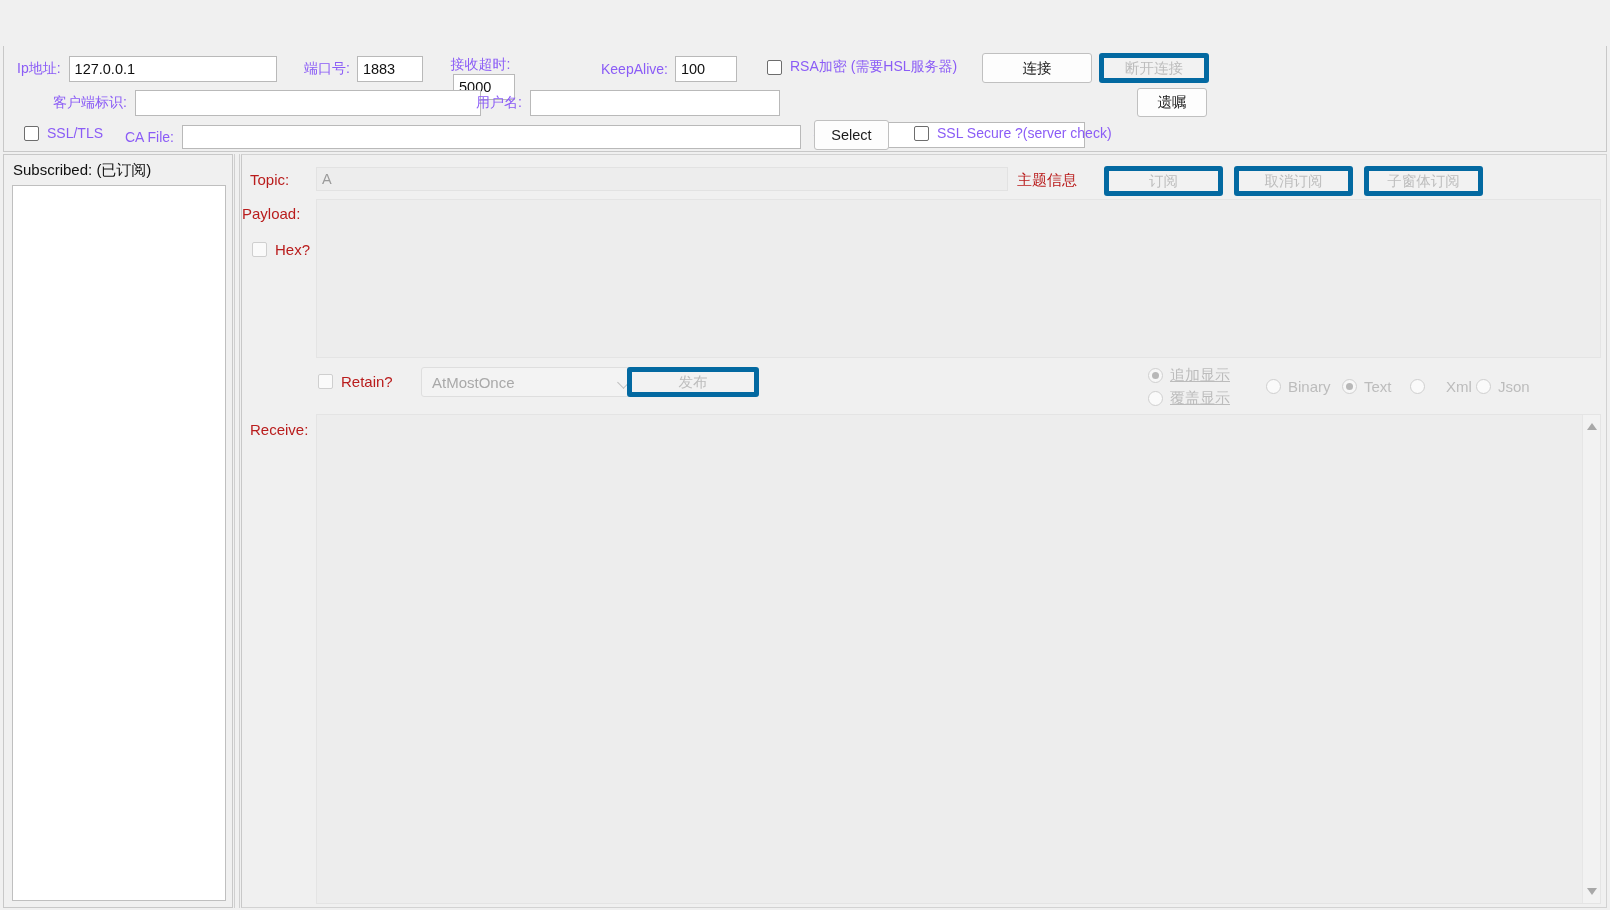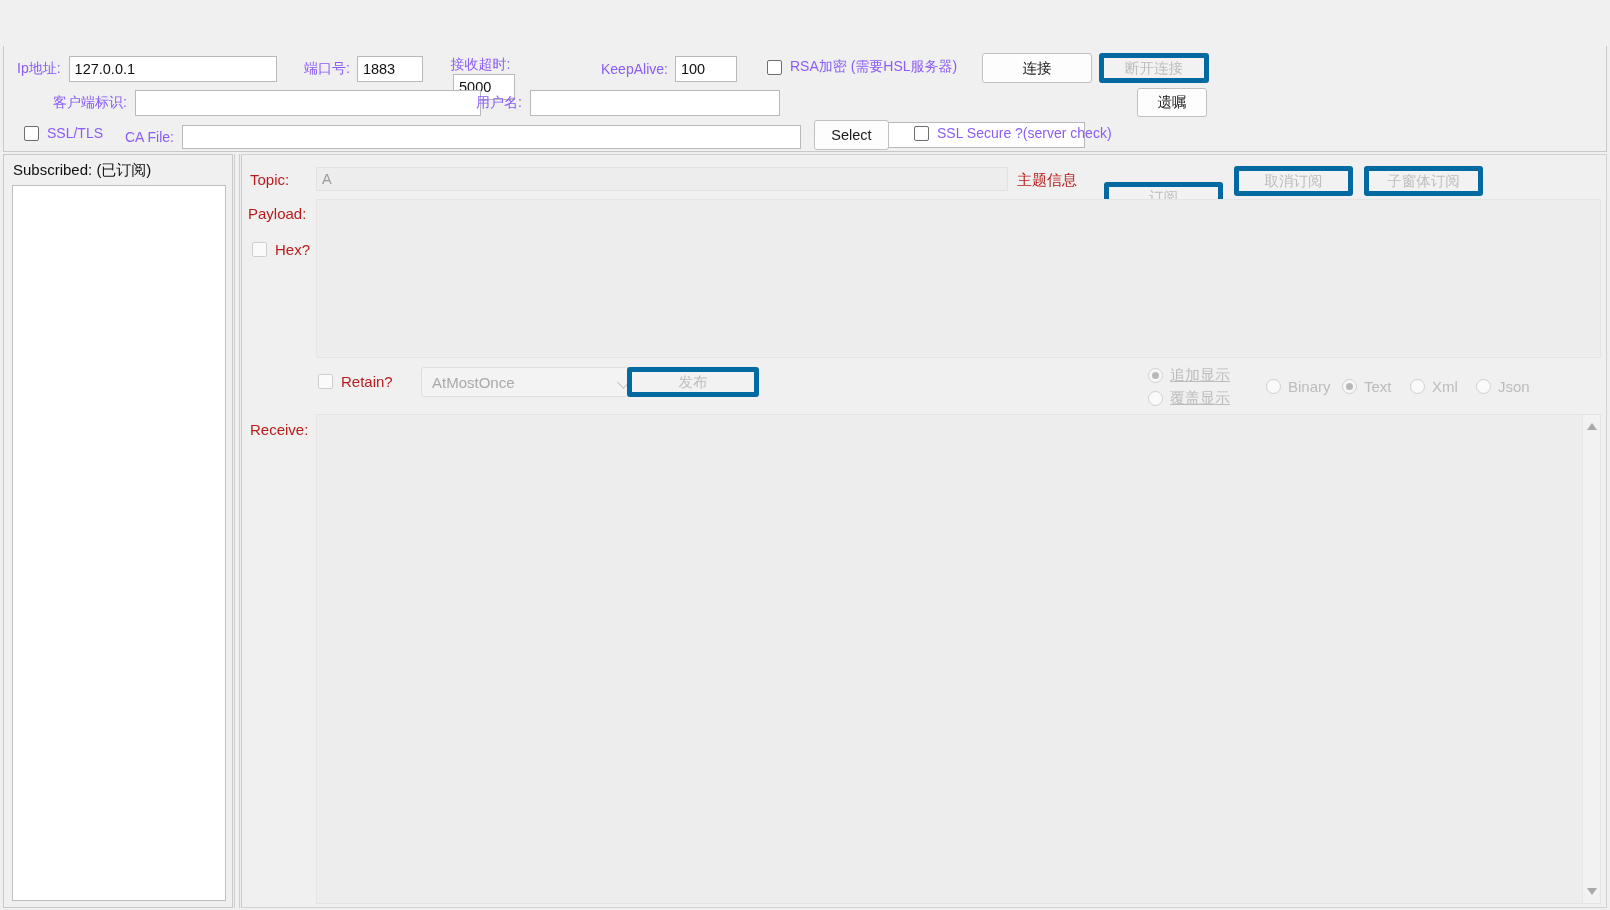--- a/index.html
+++ b/index.html
@@ -324,25 +324,25 @@
     <div class="left-list"></div>
   </div>
 
   <div class="splitter"></div>
 
   <div class="right-panel">
 
     <span class="lbl-dim" style="position:absolute; left:8px; top:16px;">Topic:</span>
     <input class="dim-input" style="position: absolute; left: 74px; top: 12px; width: 692px;" value="A">
     <span class="lbl-dim" style="position:absolute; left:775px; top:16px;">主题信息</span>
-    <button class="btn-dim" style="position:absolute; left:862px; top:11px; width:119px;margin-top:16px;">订阅</button>
+    <button class="btn-dim" style="position:absolute; left:862px; top:11px; width:119px;">订阅</button>
     <button class="btn-dim" style="position:absolute; left:992px; top:11px; width:119px;">取消订阅</button>
     <button class="btn-dim" style="position:absolute; left:1122px; top:11px; width:119px;">子窗体订阅</button>
 
-    <span class="lbl-dim" style="position:absolute; left:6px; top:50px;">Payload:</span>
+    <span class="lbl-dim" style="position:absolute; left:0; top:50px;">Payload:</span>
     <div class="row-abs" style="left:10px; top:86px;">
       <span class="cbx-dim"></span>
       <span class="lbl-dim" style="margin-left:8px;">Hex?</span>
     </div>
     <div class="payload-box" style="left:74px; top:44px; width:1285px; height:159px;"></div>
 
     <div class="row-abs" style="left:76px; top:218px;">
       <span class="cbx-dim"></span>
       <span class="lbl-dim" style="margin-left:8px;">Retain?</span>
     </div>
@@ -362,21 +362,21 @@
     </div>
 
     <div class="rgrp" style="position:absolute; left:1024px; top:223px;">
       <span class="radio"></span>
       <span class="rlabel">Binary</span>
     </div>
     <div class="rgrp" style="position:absolute; left:1100px; top:223px;">
       <span class="radio on"></span>
       <span class="rlabel">Text</span>
     </div>
-    <div class="rgrp" style="position:absolute; left:1168px; top:223px;">
+    <div class="rgrp" style="position:absolute; left:1168px; top:223px;gap:14px;">
       <span class="radio"></span>
       <span class="rlabel">Xml</span>
     </div>
     <div class="rgrp" style="position:absolute; left:1234px; top:223px;">
       <span class="radio"></span>
       <span class="rlabel">Json</span>
     </div>
 
     <span class="lbl-dim" style="position:absolute; left:8px; top:266px;">Receive:</span>
     <div class="recv-area" style="left:74px; top:259px; width:1285px; height:490px;">

